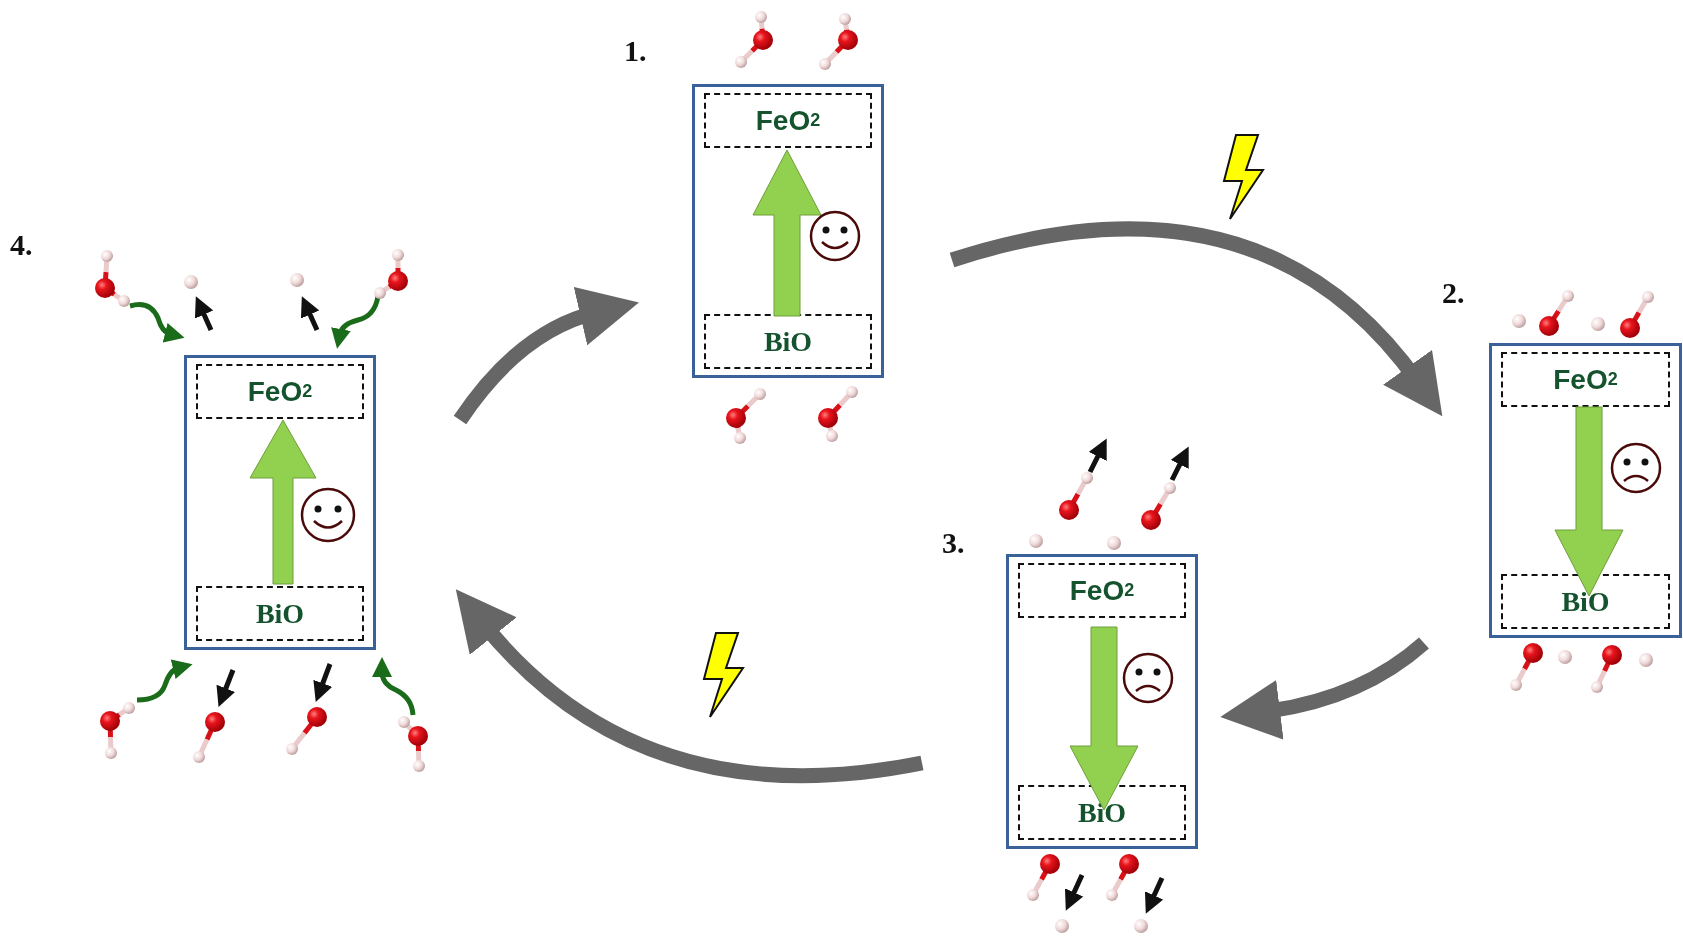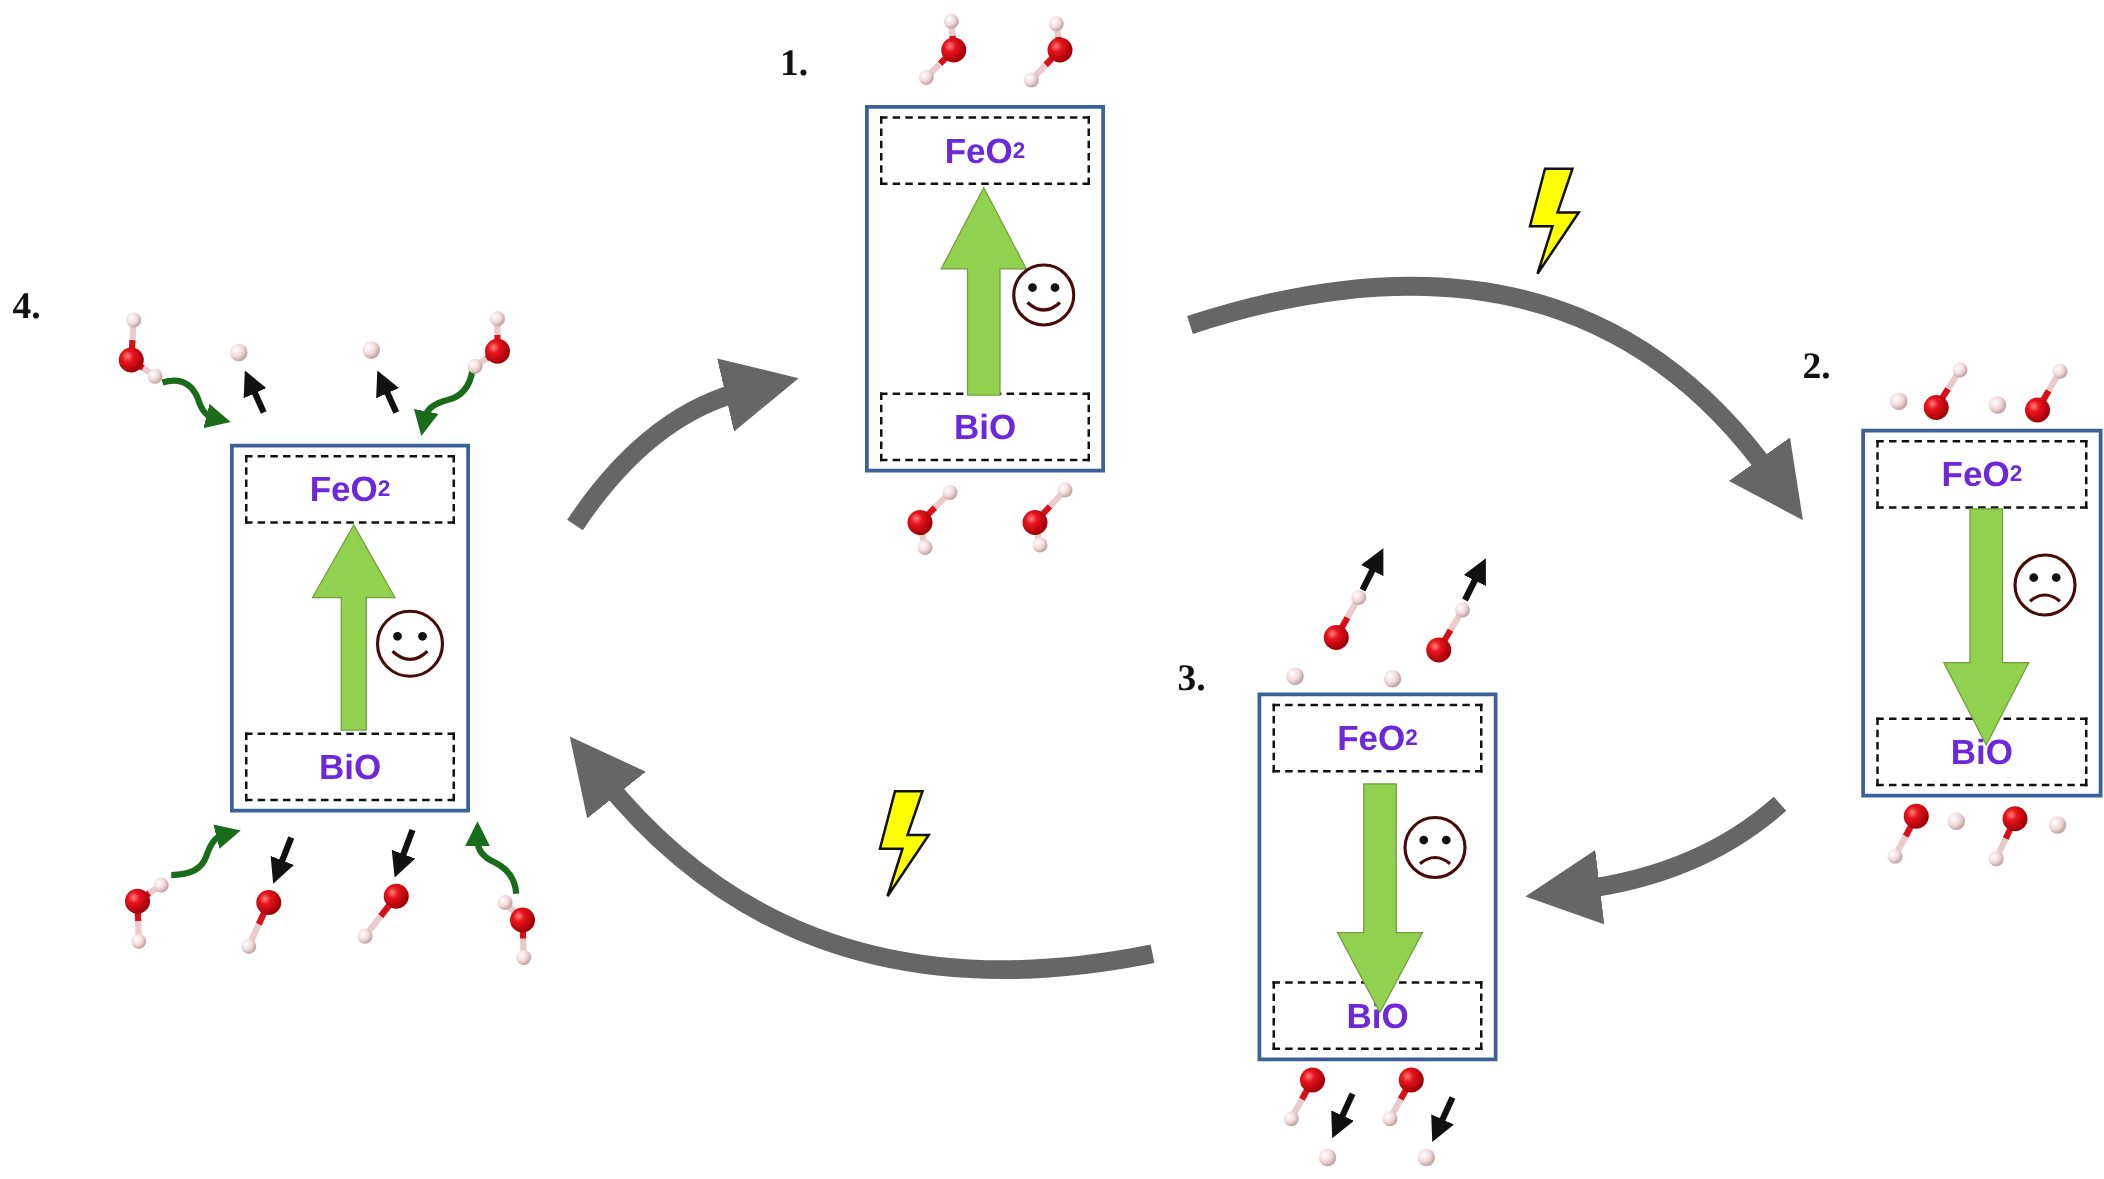--- a/index.html
+++ b/index.html
@@ -1,23 +1,23 @@
 <!DOCTYPE html>
 <html><head>
 <meta charset="utf-8">
 <style>
   html, body { margin:0; padding:0; background:#ffffff; }
   body { width:1683px; height:943px; position:relative; overflow:hidden; font-family:"Liberation Sans", sans-serif; }
   #scene { position:absolute; left:0; top:0; width:1683px; height:943px; }
   .step-label { position:absolute; font-family:"Liberation Serif", serif; font-weight:bold; font-size:30px; color:#111; line-height:1; }
   .panel { position:absolute; border:3px solid #3a6198; background:#fff; box-sizing:border-box; }
   .layer { position:absolute; left:9px; right:9px; height:55px; border:2.5px dashed #111; box-sizing:border-box;
-           display:flex; align-items:center; justify-content:center; font-weight:bold; font-size:28px; color:#6d28d9; }
+           display:flex; align-items:center; justify-content:center; font-weight:bold; font-size:28px; color:#14532d; }
   .layer.top { top:6px; }
-  .layer.bottom { bottom:6px; }
+  .layer.bottom { bottom:6px;font-family:Liberation Serif, serif; }
   .layer sub { font-size:18px; vertical-align:-6px; }
   .overlay { position:absolute; left:0; top:0; pointer-events:none; }
 </style>
 </head>
 <body>
 
 <div id="scene">
 
   <svg class="overlay" width="1683" height="943">
     <defs>

